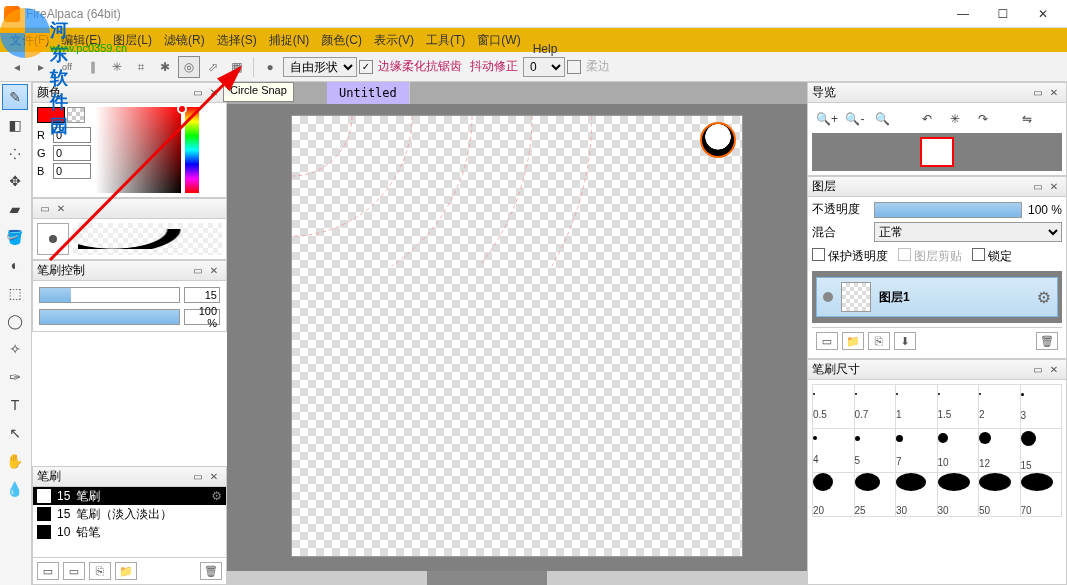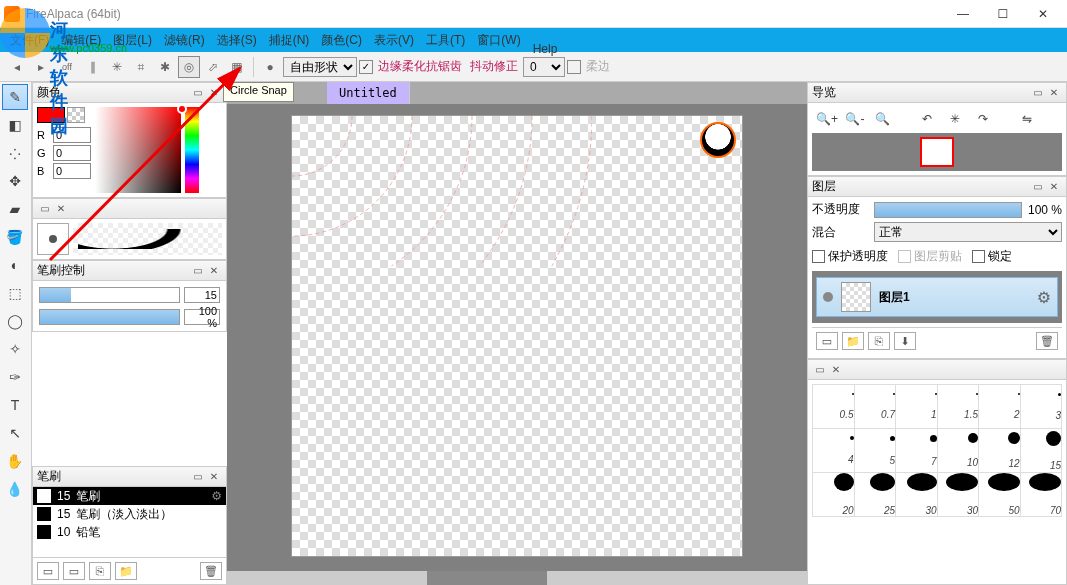--- a/index.html
+++ b/index.html
@@ -5,21 +5,21 @@
 * { margin: 0; padding: 0; box-sizing: border-box; font-family: "Microsoft YaHei", Arial, sans-serif; font-size: 12px; }
 body { width: 1067px; height: 585px; background: #fff; overflow: hidden; position: relative; }
 
 
 .titlebar { height: 28px; background: #fff; display: flex; align-items: center; padding: 0 4px; border-bottom: 1px solid #ddd; }
 .titlebar .app-icon { width: 16px; height: 16px; background: linear-gradient(135deg,#ff8c00,#ff4500); border-radius: 3px; margin-right: 6px; }
 .titlebar .title { color: #888; flex: 1; }
 .titlebar .win-btn { width: 40px; height: 28px; display: flex; align-items: center; justify-content: center; color: #333; }
 
 
-.menubar { height: 24px; display: flex; align-items: center; padding: 0 4px; background: #0ea5e9; }
+.menubar { height: 24px; display: flex; align-items: center; padding: 0 4px; background: #eab308; }
 .menubar .item { padding: 2px 6px; color: #333; }
 .menubar .item:last-child { color: #333; margin-top: 17px; }
 
 
 .logo-watermark { position: absolute; left: 0; top: 8px; z-index: 100; pointer-events: none; }
 .logo-watermark .circ { width: 50px; height: 50px; border-radius: 50%; background: conic-gradient(#1e90ff 0 90deg,#ffa500 90deg 180deg,#1e90ff 180deg 270deg,#ffa500 270deg 360deg); opacity: 0.7; }
 .logo-watermark .txt1 { color: #0066cc; font-size: 18px; font-weight: bold; position: absolute; left: 50px; top: 10px; }
 .logo-watermark .txt2 { color: #0a0; font-size: 11px; position: absolute; left: 50px; top: 34px; }
 
 
@@ -108,35 +108,35 @@
 .nav-btns .b { width: 22px; height: 20px; display:flex; align-items:center; justify-content:center; color:#444; }
 .nav-preview { height: 38px; background: #808080; display:flex; align-items:center; justify-content:center; margin-top:2px; }
 .nav-preview .mini { width: 34px; height: 30px; background: #fff; border: 2px solid #f00; }
 
 
 .layer-body { padding: 4px; display:flex; flex-direction:column; gap:4px; }
 .layer-row { display:flex; align-items:center; gap:6px; }
 .layer-row .lbl { width: 56px; }
 .layer-row select { flex:1; height:20px; border:1px solid #999; }
 .chk-row { display:flex; align-items:center; gap:10px; padding:2px 0; }
-.chk-row .c { display:flex; align-items:center; gap:3px; }
+.chk-row .c { display:flex; align-items:flex-start; gap:3px; }
 .chk-box { width:13px; height:13px; border:1px solid #666; }
 .layer-list { background:#808080; padding:6px 0; }
 .layer-item { height: 40px; background: linear-gradient(#d6e9f8,#bcdcf2); border:1px solid #7fb5e0; margin:0 4px; display:flex; align-items:center; gap:8px; padding:0 6px; }
 .layer-item .vis { width:10px; height:10px; border-radius:50%; background:#888; }
 .layer-item .thumb { width:30px; height:30px; background-image: repeating-conic-gradient(#ddd 0 25%,#fff 0 50%); background-size: 8px 8px; border:1px solid #999; }
 .layer-item .name { font-weight:bold; }
 .layer-item .gear { margin-left:auto; color:#666; font-size:16px; }
 .layer-btns { display:flex; gap:4px; padding:4px; border-top:1px solid #ccc; }
 .layer-btns .b { width:22px; height:18px; border:1px solid #aaa; display:flex; align-items:center; justify-content:center; color:#555; font-size:11px; }
 
 
 .bsize-body { padding: 4px; }
 .bsize-grid { display:grid; grid-template-columns: repeat(6,1fr); border-top:1px solid #ddd; border-left:1px solid #ddd; }
-.bsize-cell { height:44px; border-right:1px solid #ddd; border-bottom:1px solid #ddd; display:flex; flex-direction:column; align-items:flex-end; justify-content:center; gap:14px;font-style:italic; }
+.bsize-cell { height:44px; border-right:1px solid #ddd; border-bottom:1px solid #ddd; display:flex; flex-direction:column; align-items:flex-start; justify-content:center; gap:14px; }
 .bsize-cell .dot { background:#000; border-radius:50%; }
 .bsize-cell .lbl { font-size:10px; color:#444; }
 
 </style>
 </head>
 <body>
 
 <div class="logo-watermark">
   <div class="circ"></div>
   <div class="txt1">河东软件园</div>
@@ -413,20 +413,21 @@
           <div class="b">⎘</div>
           <div class="b">⬇</div>
           <div style="flex:1"></div>
           <div class="b">🗑</div>
         </div>
       </div>
     </div>
 
     <div class="panel" style="flex:1">
       <div class="panel-head">
+        <span class="title">笔刷尺寸</span>
         <span class="pbtn">▭</span>
         <span class="pbtn">✕</span>
       </div>
       <div class="bsize-body">
         <div class="bsize-grid" id="bsize-grid">
             <div class="bsize-cell">
               <div class="dot" style="width:2px;height:2px"></div>
               <div class="lbl">0.5</div>
             </div>
             <div class="bsize-cell">

